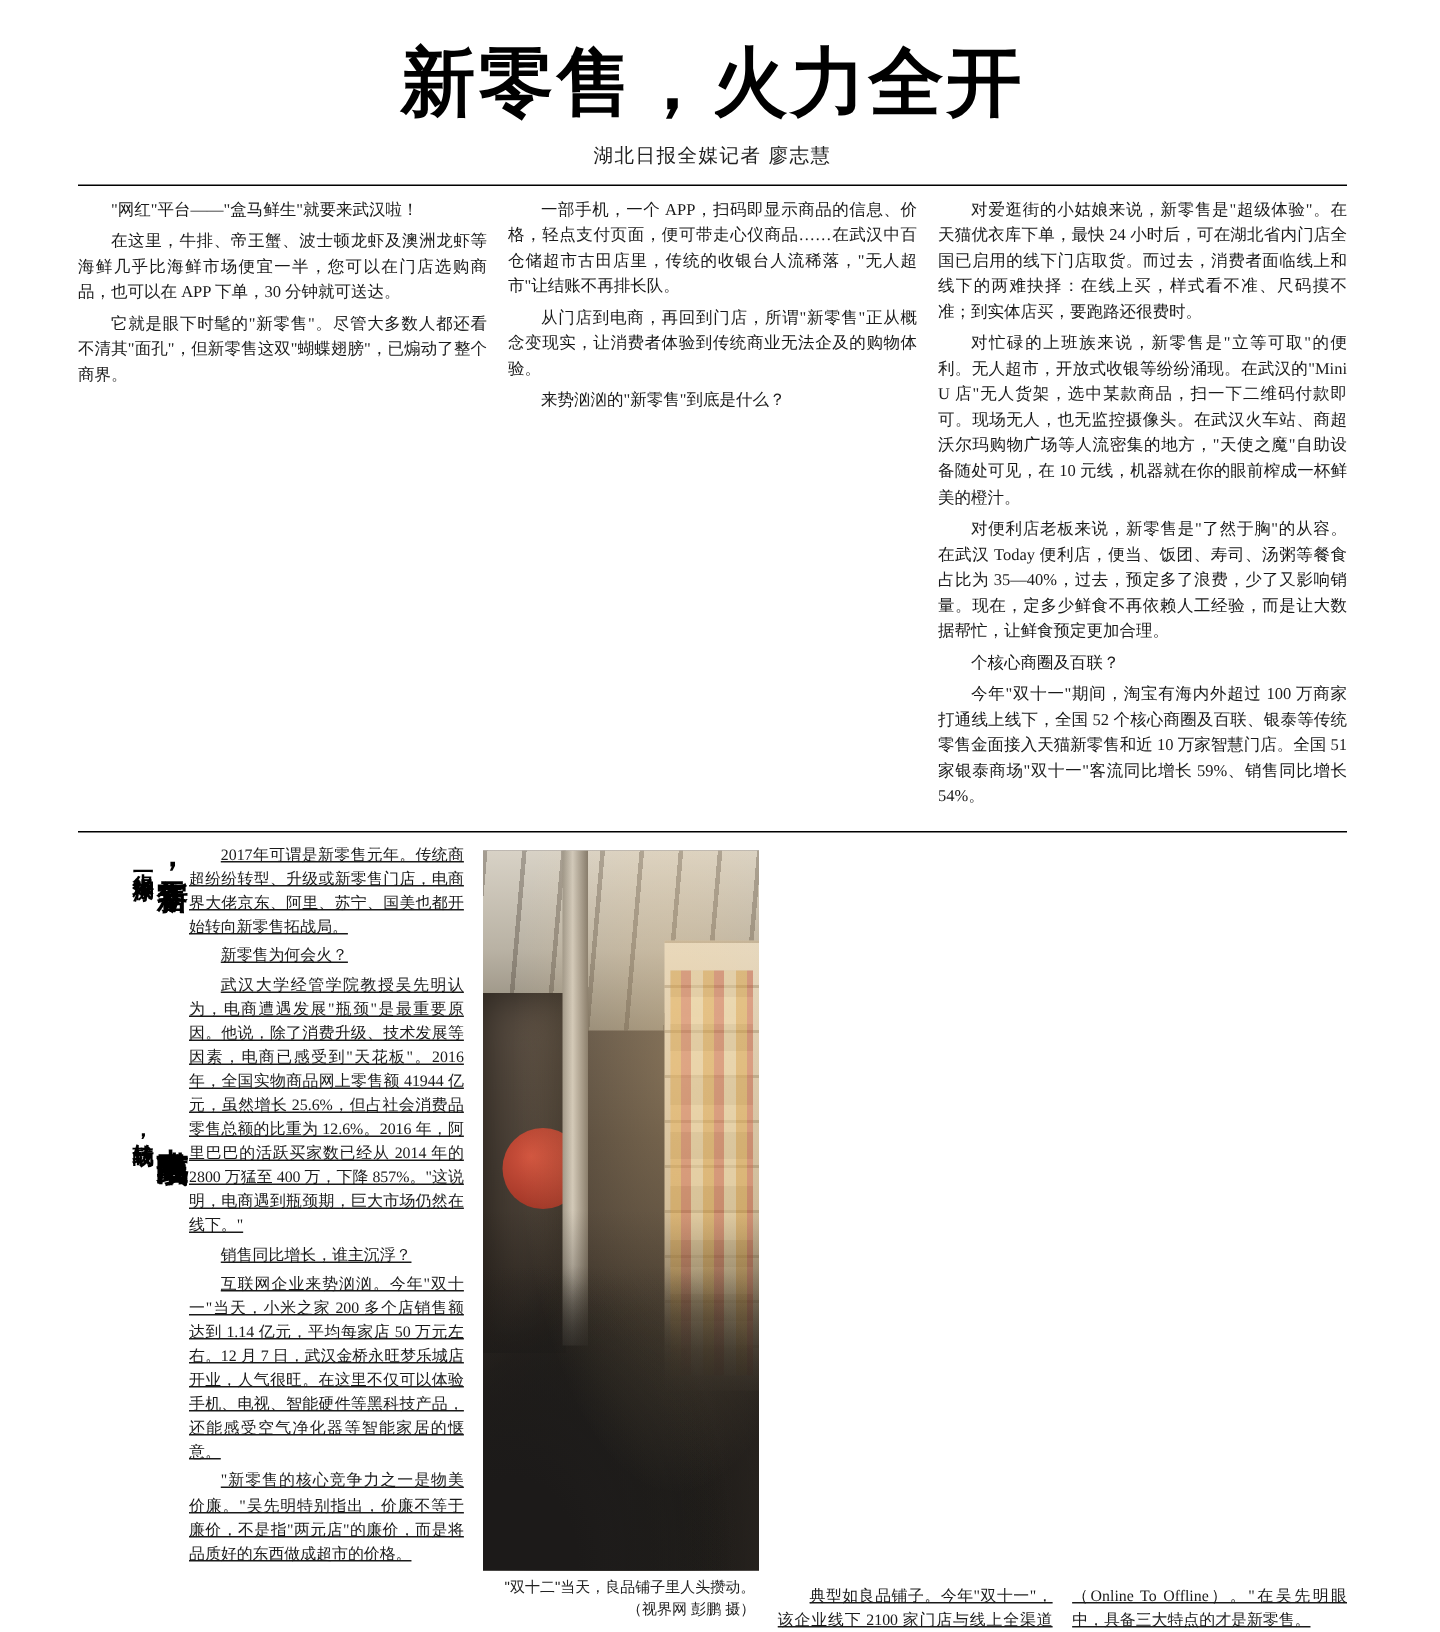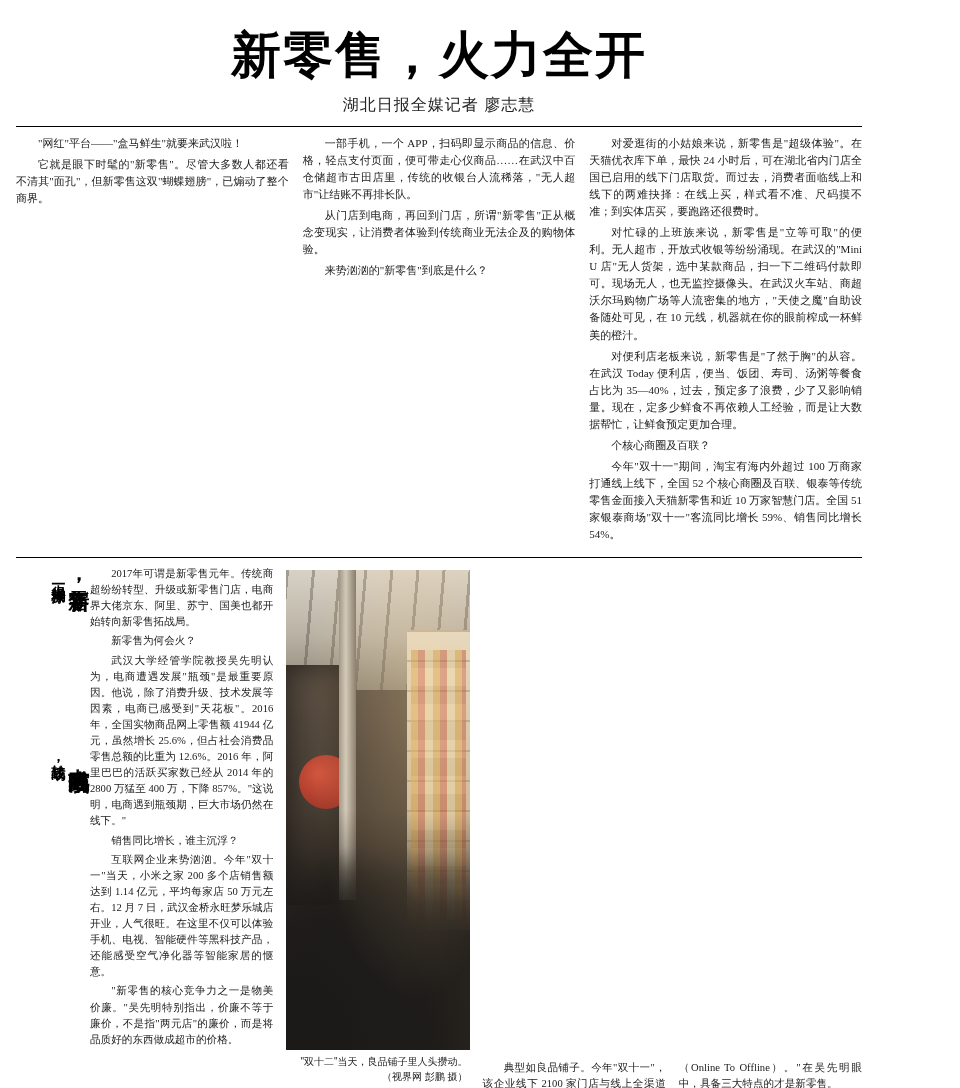--- a/index.html
+++ b/index.html
@@ -13,38 +13,39 @@
     font-family: "Liberation Serif", "DejaVu Serif", serif;
     color: #111;
     overflow: hidden;
   }
   .page {
     position: relative;
     width: 878px;
     height: 1088px;
     box-sizing: border-box;
     padding: 14px 16px 8px 16px;
+    margin-left: 36px;
   }
 
   
   .masthead {
     text-align: center;
     padding-top: 14px;
   }
   .headline {
     font-family: "DejaVu Sans", sans-serif;
     font-weight: bold;
     font-size: 50px;
     letter-spacing: 2px;
     line-height: 1.1;
     color: #000;
   }
   .byline {
     font-family: "Liberation Sans", sans-serif;
-    font-size: 16px;
+    font-size: 13px;
     color: #222;
     margin-top: 12px;
     letter-spacing: 1px;
   }
   .rule-top {
     border-top: 1px solid #000;
     margin: 10px 0 0 0;
   }
 
   
@@ -109,21 +110,21 @@
     gap: 13px;
   }
   .col-text {
     flex: 1;
     font-size: 10.6px;
     line-height: 1.52;
     text-align: justify;
     color: #1a1a1a;
     position: relative;
   }
-  .col-text p { margin: 0 0 3px 0; text-indent: 2em; }
+  .col-text p { margin: 0 0 3px 0; text-indent: 2em; text-decoration: underline; }
   .col-text p.noindent { text-indent: 0; }
 
   
   .photo-block {
     margin: 4px 0 6px 0;
   }
   .photo {
     width: 100%;
     height: 480px;
     position: relative;
@@ -202,20 +203,21 @@
 
   <div class="masthead">
     <div class="headline">新零售，火力全开</div>
     <div class="byline">湖北日报全媒记者 廖志慧</div>
   </div>
   <div class="rule-top"></div>
 
   <div class="lead">
     <div class="col">
       <p>"网红"平台——"盒马鲜生"就要来武汉啦！</p>
+      <p>在这里，牛排、帝王蟹、波士顿龙虾及澳洲龙虾等海鲜几乎比海鲜市场便宜一半，您可以在门店选购商品，也可以在 APP 下单，30 分钟就可送达。</p>
       <p>它就是眼下时髦的"新零售"。尽管大多数人都还看不清其"面孔"，但新零售这双"蝴蝶翅膀"，已煽动了整个商界。</p>
     </div>
     <div class="col">
       <p>一部手机，一个 APP，扫码即显示商品的信息、价格，轻点支付页面，便可带走心仪商品……在武汉中百仓储超市古田店里，传统的收银台人流稀落，"无人超市"让结账不再排长队。</p>
       <p>从门店到电商，再回到门店，所谓"新零售"正从概念变现实，让消费者体验到传统商业无法企及的购物体验。</p>
       <p>来势汹汹的"新零售"到底是什么？</p>
     </div>
     <div class="col">
       <p>对爱逛街的小姑娘来说，新零售是"超级体验"。在天猫优衣库下单，最快 24 小时后，可在湖北省内门店全国已启用的线下门店取货。而过去，消费者面临线上和线下的两难抉择：在线上买，样式看不准、尺码摸不准；到实体店买，要跑路还很费时。</p>
       <p>对忙碌的上班族来说，新零售是"立等可取"的便利。无人超市，开放式收银等纷纷涌现。在武汉的"Mini U 店"无人货架，选中某款商品，扫一下二维码付款即可。现场无人，也无监控摄像头。在武汉火车站、商超沃尔玛购物广场等人流密集的地方，"天使之魔"自助设备随处可见，在 10 元线，机器就在你的眼前榨成一杯鲜美的橙汁。</p>

